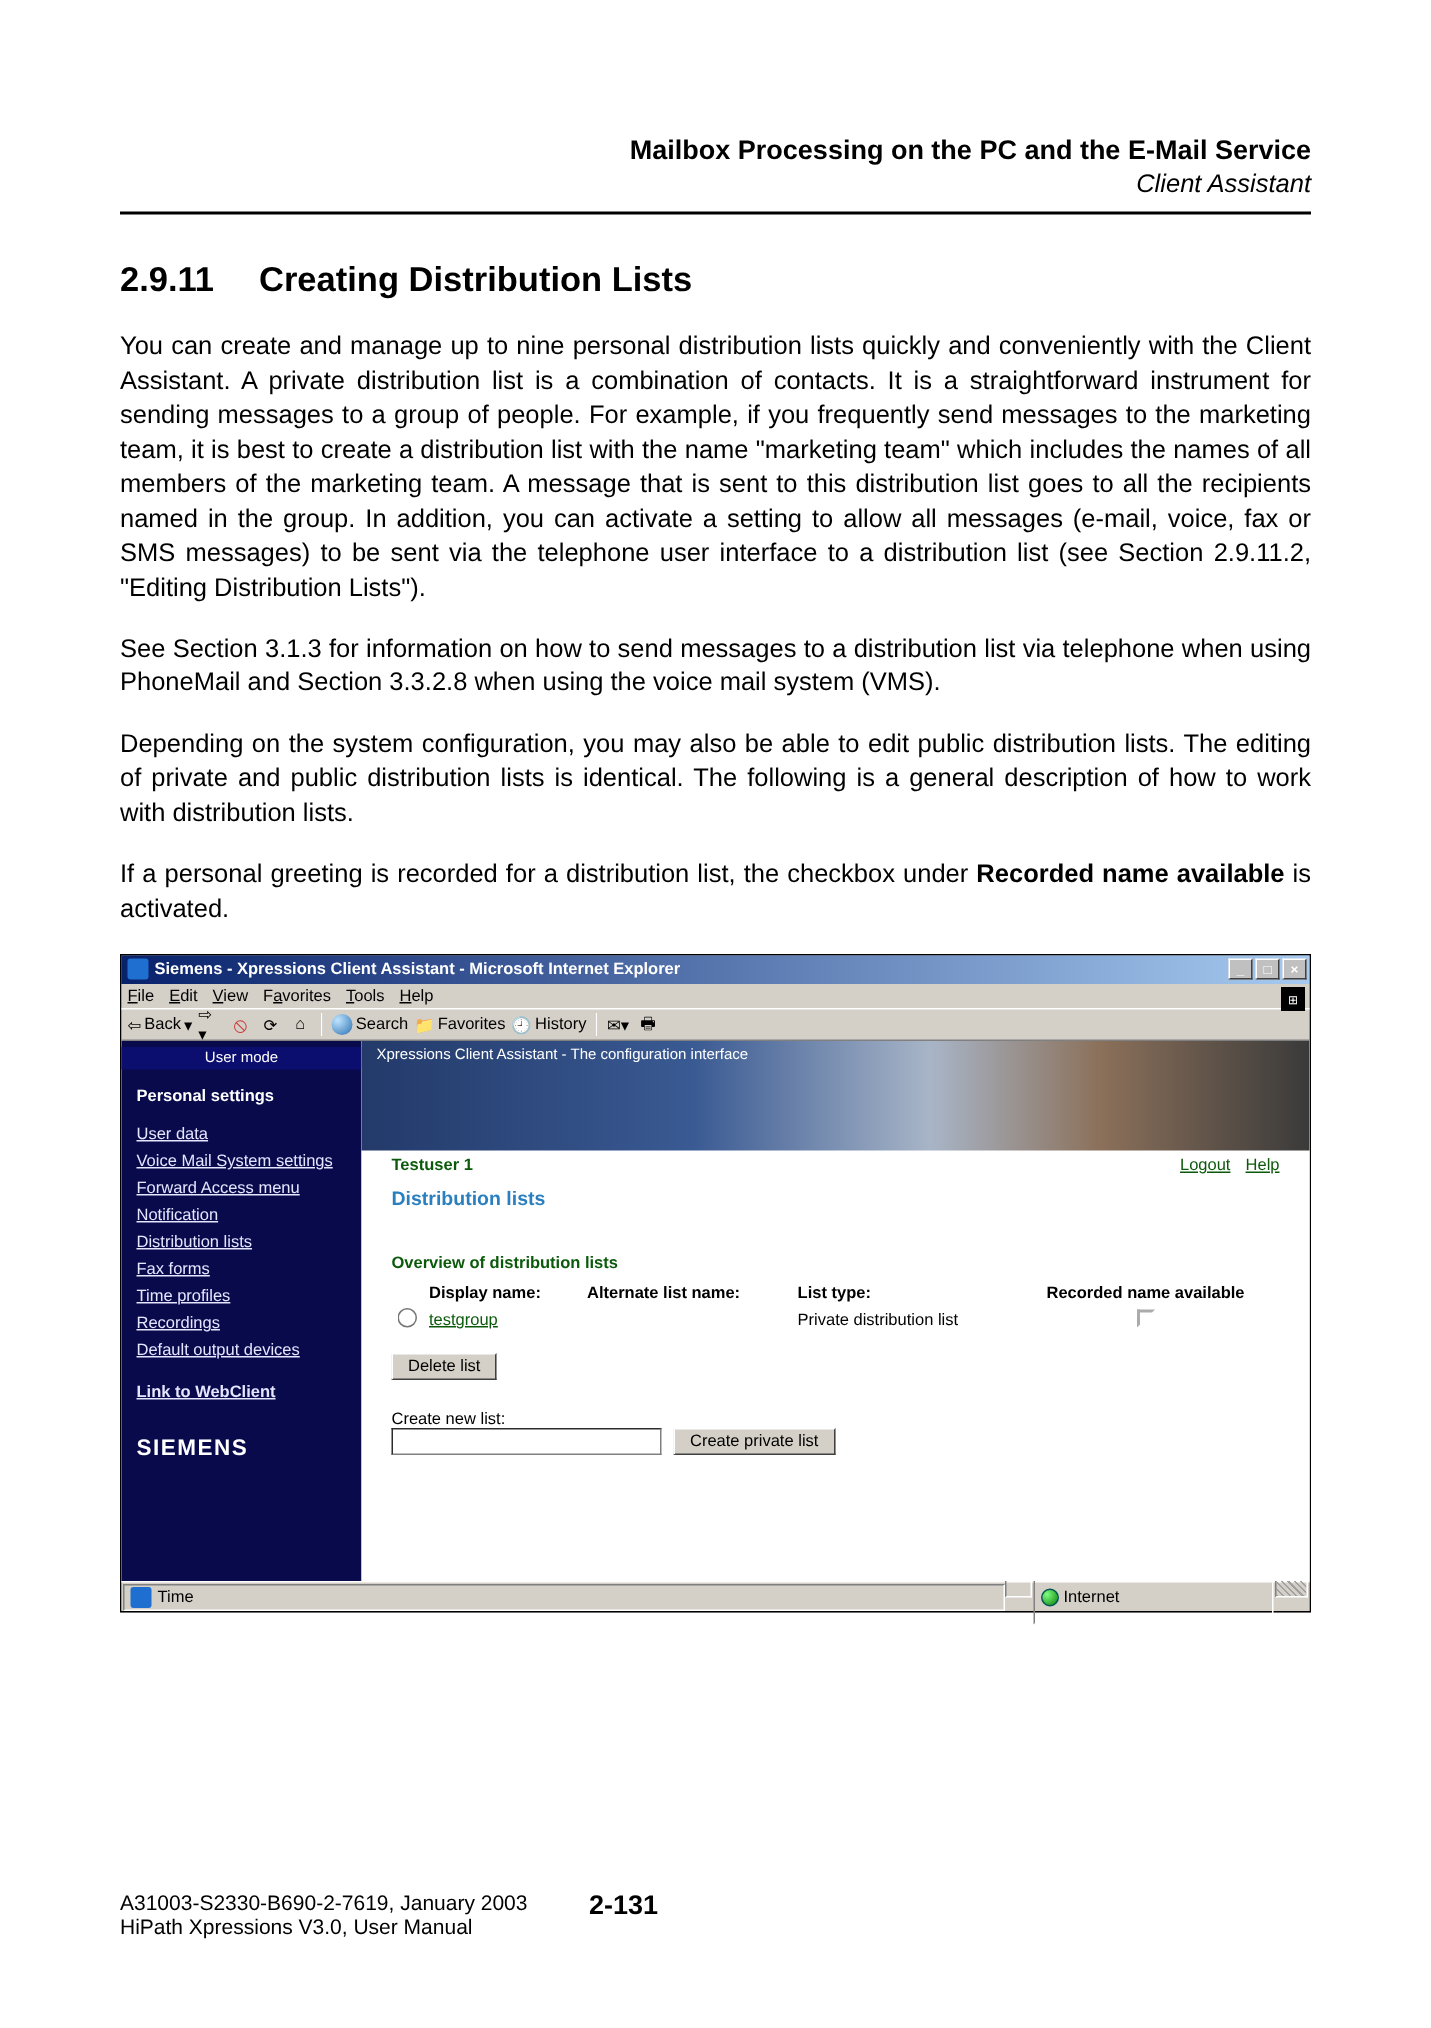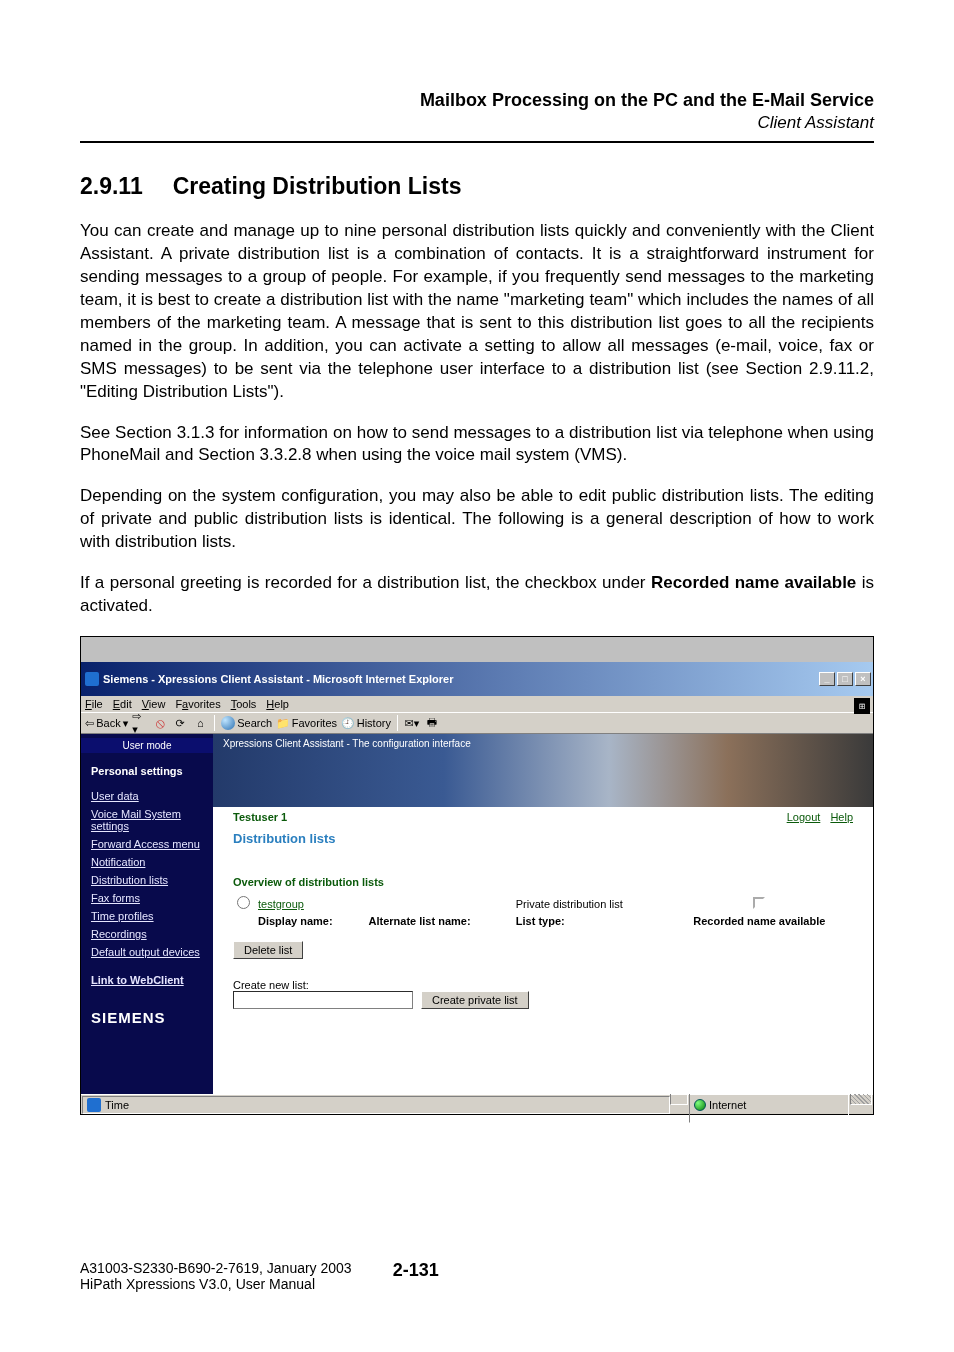--- a/index.html
+++ b/index.html
@@ -48,24 +48,23 @@
       background: #c0c0c0;
       font-family: Tahoma, Arial, sans-serif;
       font-size: 11px;
       margin-bottom: 100px;
     }
     .titlebar {
       background: linear-gradient(to right, #08216b, #a6caf0);
       color: #fff;
       display: flex;
       justify-content: space-between;
-      align-items: center;
+      align-items: flex-start;
       padding: 2px 2px 2px 4px;
-      height: 34px;
-      margin-top: 25px;
+      height: 19px;
     }
     .titlebar-left { display: flex; align-items: center; gap: 4px; }
     .titlebar-icon { width: 14px; height: 14px; background: #1f6fd0; border-radius: 2px; }
     .titlebar-title { font-weight: bold; font-size: 11px; }
     .titlebar-buttons { display: flex; gap: 2px; }
     .titlebar-btn {
       width: 16px; height: 14px;
       background: #c0c0c0;
       border: 1px solid #fff;
       border-right-color: #404040;
@@ -99,21 +98,21 @@
       font-size: 11px;
     }
     .toolbar .sep { width: 1px; height: 16px; background: #808080; border-right: 1px solid #fff; margin: 0 2px; }
     .toolbar .tb-icon { width: 16px; height: 16px; display: inline-flex; align-items: center; justify-content: center; }
     .toolbar .tb-stop { color: #c33; font-size: 14px; }
     .toolbar .tb-text-item { display: inline-flex; align-items: center; gap: 2px; }
     .toolbar .circle { width: 14px; height: 14px; border-radius: 50%; display: inline-block; }
 
     .content-row { display: flex; background: #fff; min-height: 360px; }
     .sidebar {
-      width: 132px;
+      width: 160px;
       background: #080a4c;
       padding: 4px 0 12px 0;
       display: flex; flex-direction: column;
     }
     .sidebar-top {
       text-align: center;
       color: #fff;
       font-size: 10px;
       padding: 2px 0;
       background: #0b0e6e;
@@ -305,32 +304,32 @@
             <a>Logout</a>
             <a>Help</a>
           </span>
         </div>
         <div class="block-title">Distribution lists</div>
         <div class="overview-title">Overview of distribution lists</div>
 
         <table class="dl-table">
           <tbody>
               <tr>
+            <th class="radio-cell"></th>
+            <th>Display name:</th>
+            <th>Alternate list name:</th>
+            <th>List type:</th>
+            <th style="text-align:center">Recorded name available</th>
+          </tr>
+          <tr>
             <td class="radio-cell"><input type="radio" style=""></td>
             <td><a class="name-link">testgroup</a></td>
             <td></td>
             <td>Private distribution list</td>
             <td style="text-align:center"><span class="chk-box"></span></td>
-          </tr>
-          <tr>
-            <th class="radio-cell"></th>
-            <th>Display name:</th>
-            <th>Alternate list name:</th>
-            <th>List type:</th>
-            <th style="text-align:center">Recorded name available</th>
           </tr>
         </tbody>
           </table>
 
         <div class="action-row">
           <button class="btn">Delete list</button>
         </div>
 
         <div class="create-row">
           <div>

